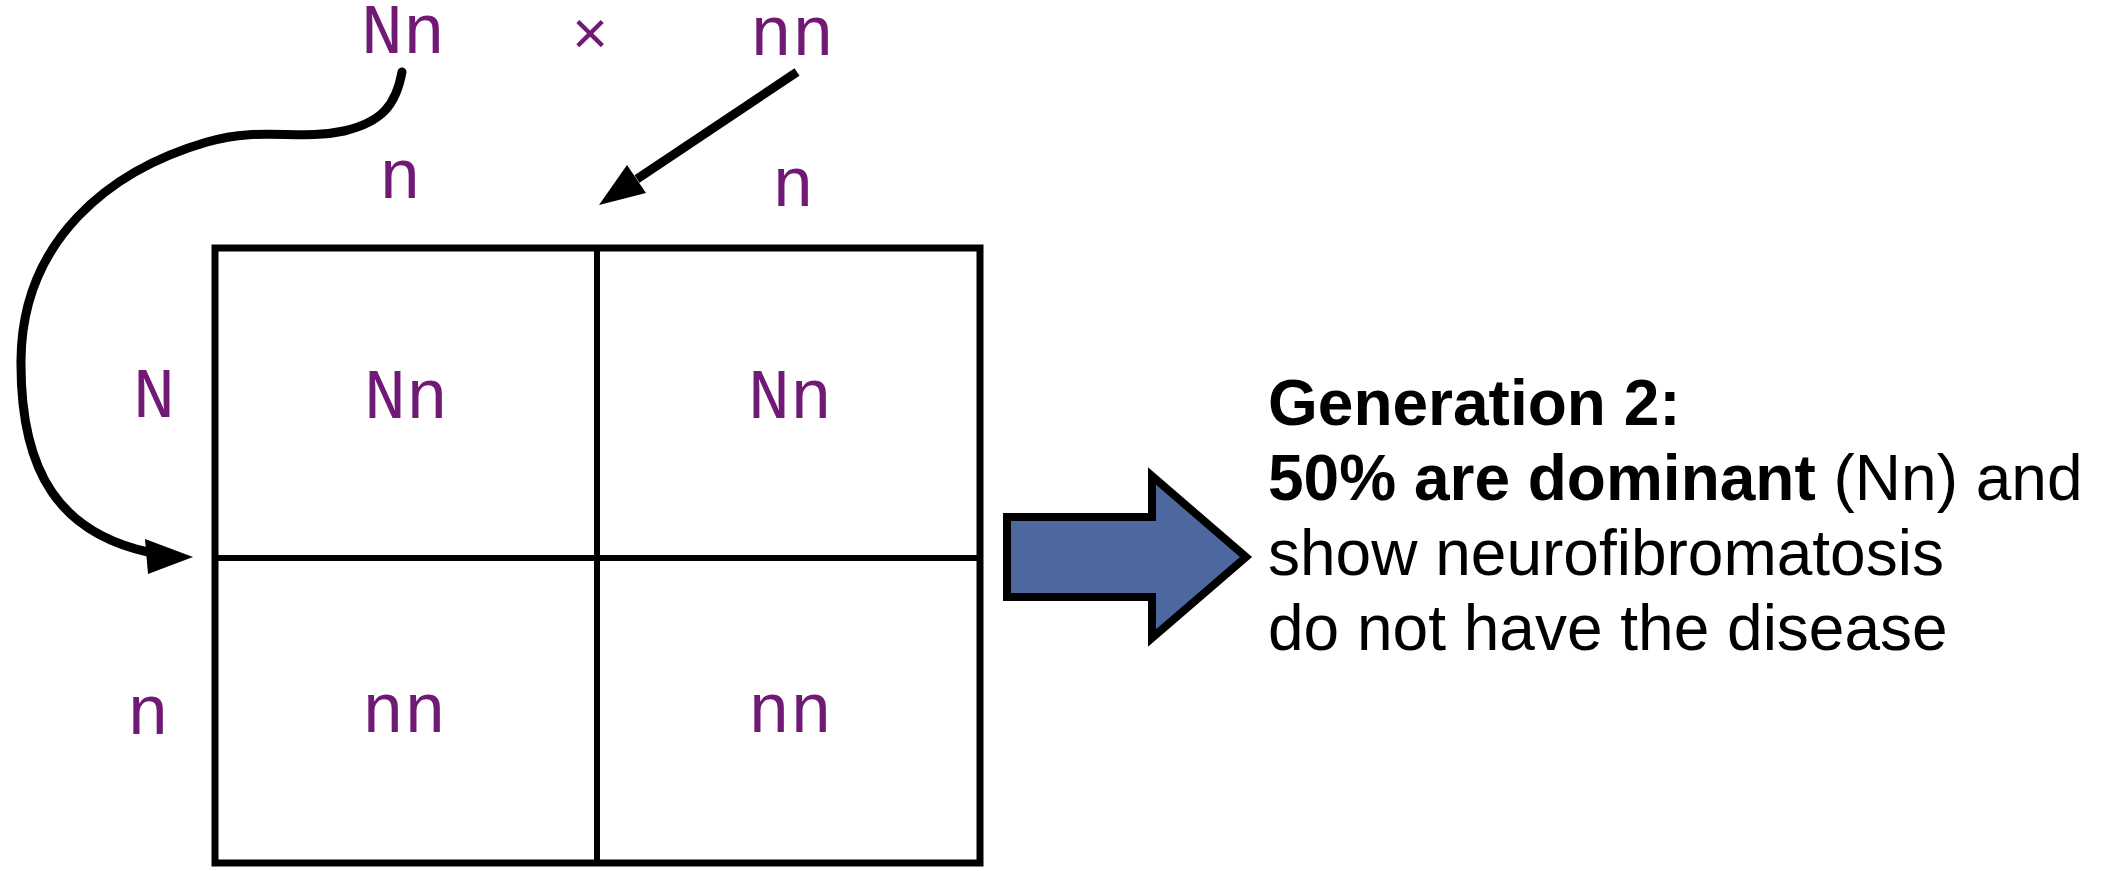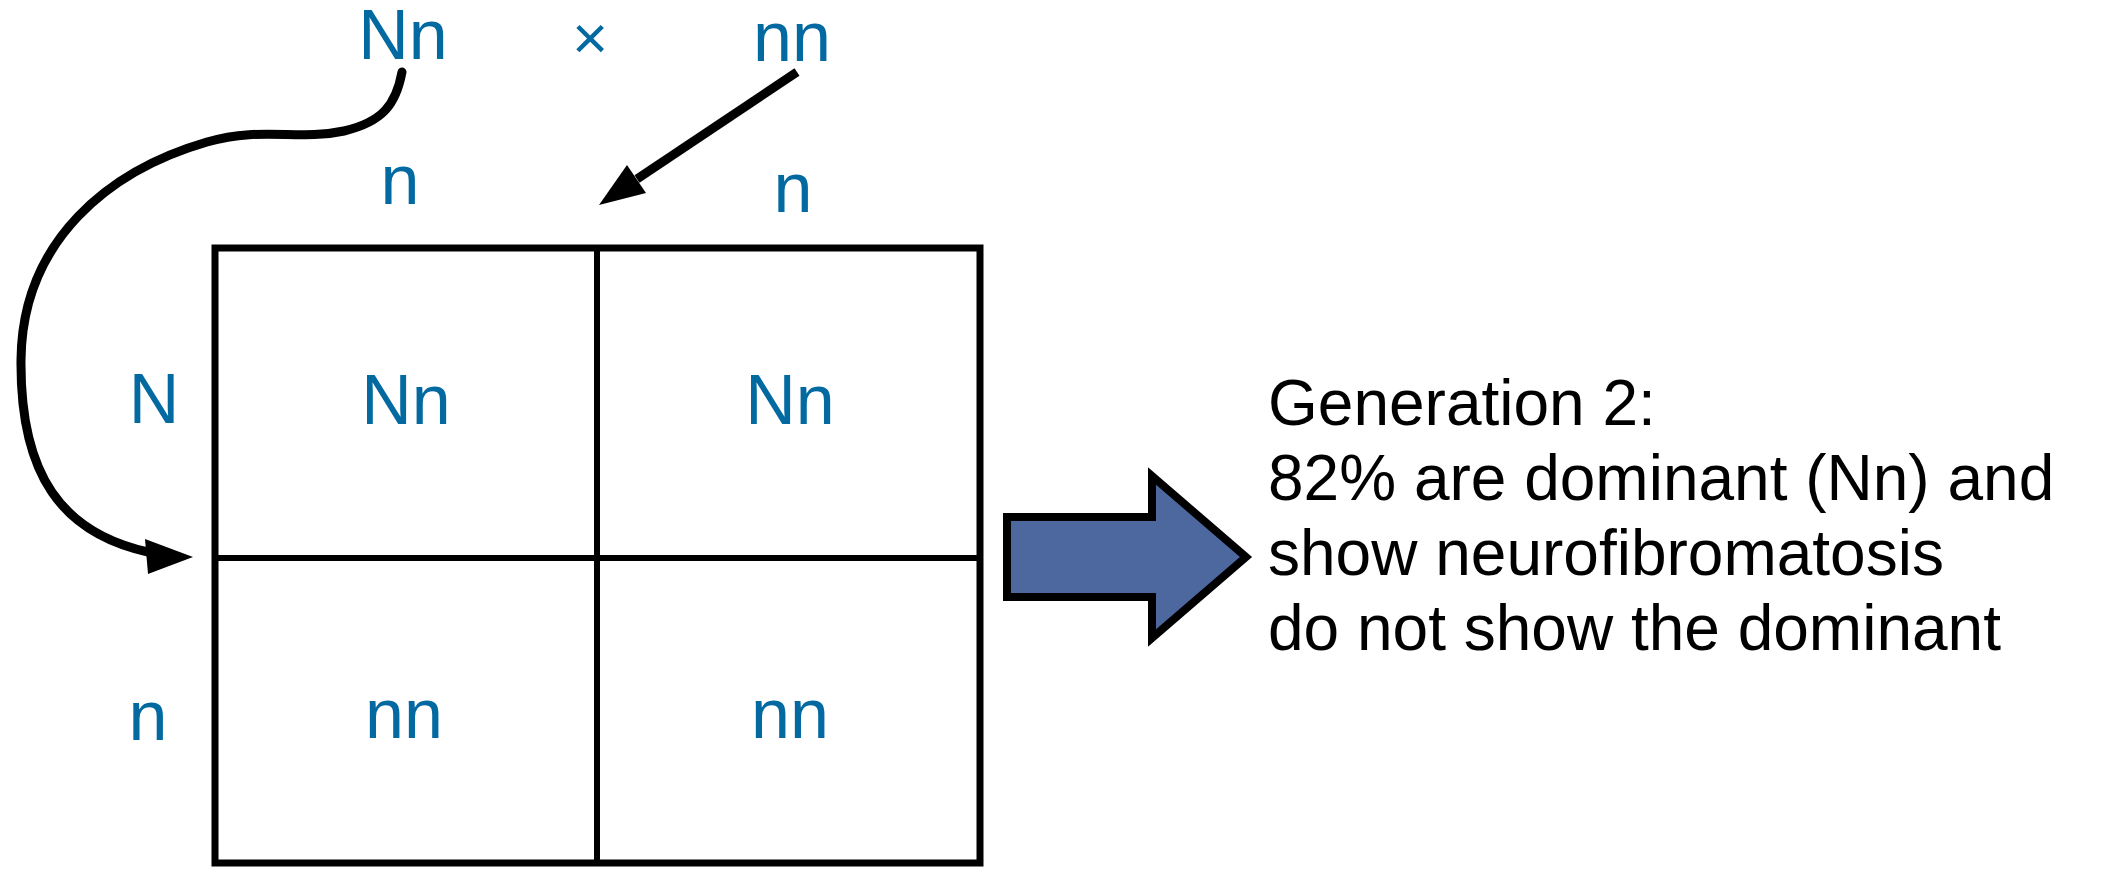--- a/index.html
+++ b/index.html
@@ -11,32 +11,33 @@
     font-family: "Liberation Sans", sans-serif;
     color: #000;
   }
   #canvas-svg { position: absolute; left: 0; top: 0; }
   .glabel {
     position: absolute;
     transform: translate(-50%, -50%);
     font-size: 70px;
     line-height: 1;
     white-space: nowrap;
-    color: #0369a1;
+    color: #701a75;
+    font-family: Liberation Mono, monospace;
   }
   .annotation {
     position: absolute;
     left: 1268px;
     top: 366px;
     font-size: 64px;
     line-height: 75px;
     white-space: nowrap;
     color: #000;
   }
-  .annotation .b { font-weight: normal; }
+  .annotation .b { font-weight: bold; }
 </style>
 </head>
 <body>
 
 <svg id="canvas-svg" width="2122" height="871" viewBox="0 0 2122 871">
 
   <rect x="215" y="248" width="765" height="615" fill="none" stroke="#000" stroke-width="7"></rect>
 
   <line x1="597" y1="245" x2="597" y2="866" stroke="#000" stroke-width="6"></line>
 
@@ -67,17 +68,17 @@
 <div class="glabel" style="left:406px; top:400px;">Nn</div>
 <div class="glabel" style="left:790px; top:400px;">Nn</div>
 <div class="glabel" style="left:404px; top:714px;">nn</div>
 <div class="glabel" style="left:790px; top:714px;">nn</div>
 
 <div class="annotation">
   <div>
     <span class="b">Generation 2:</span>
   </div>
   <div>
-    <span class="b">82% are dominant</span><span> (Nn) and</span>
+    <span class="b">50% are dominant</span><span> (Nn) and</span>
   </div>
   <div>show neurofibromatosis</div>
-  <div>do not show the dominant</div>
+  <div>do not have the disease</div>
 </div>
 
 </body></html>

